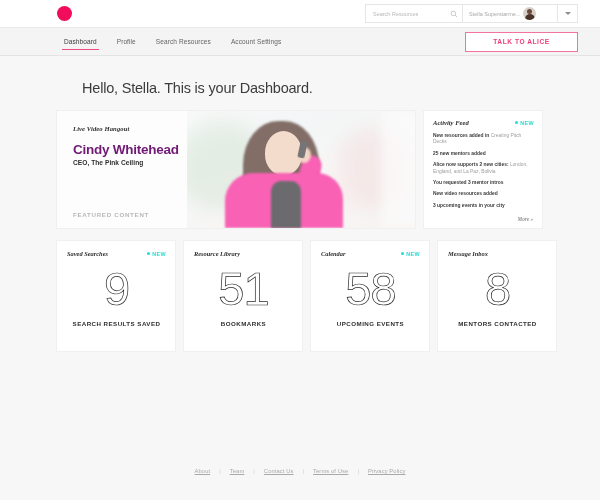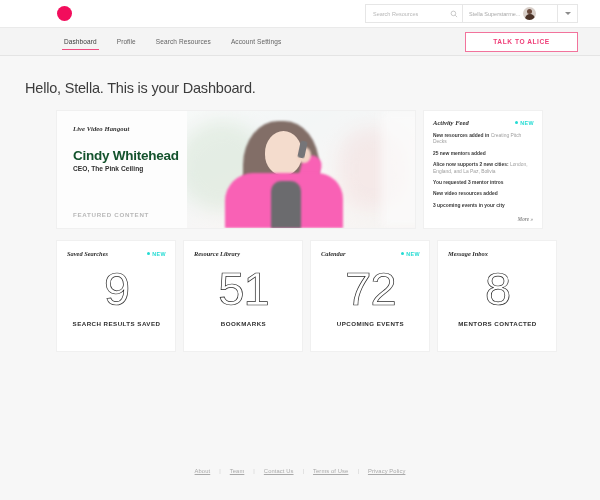--- a/index.html
+++ b/index.html
@@ -87,21 +87,21 @@
     margin-left:auto;margin-right:22px;
     width:113px;height:20px;border:1.2px solid #f2739c;background:#ffffff;
     color:#ef3d77;font-size:6.6px;font-weight:bold;letter-spacing:.55px;
     display:flex;align-items:center;justify-content:center;cursor:pointer;
     box-sizing:border-box;
   }
 
   
   .main{padding:0 0 0 0;}
   .greeting{
-    margin:24px 0 0 25px;font-size:14.5px;color:#3c3c3c;letter-spacing:-.2px;font-weight:400;
+    margin:24px 0 0 82px;font-size:14.5px;color:#3c3c3c;letter-spacing:-.2px;font-weight:400;
   }
 
   .hero-row{display:flex;margin:15px 0 0 57px;}
   .hero{
     width:358px;height:117px;background:#fdfdfd;position:relative;overflow:hidden;
     box-shadow:0 0 0 1px #f0f0f0;
   }
   .hero-photo{
     position:absolute;right:0;top:0;width:228px;height:117px;overflow:hidden;
     background:linear-gradient(155deg,#f4f7f6 0%,#eef2f3 30%,#f7f3f1 65%,#f2efec 100%);
@@ -148,21 +148,21 @@
   }
   .hero-photo .wash{
     position:absolute;inset:0;background:rgba(255,255,255,.30);
   }
   .hero-text{position:absolute;left:16px;top:14px;width:175px;}
   .hero-kicker{
     font-family:"Liberation Serif", serif;font-style:italic;font-weight:bold;
     font-size:6.6px;color:#2f2f2f;letter-spacing:.1px;
   }
   .hero-name{
-    margin-top:16px;font-size:13.5px;font-weight:bold;color:#14532d;letter-spacing:-.25px;
+    margin-top:10px;font-size:13.5px;font-weight:bold;color:#701a75;letter-spacing:-.25px;
   }
   .hero-role{
     margin-top:2px;font-size:6.6px;font-weight:bold;color:#2e2e2e;letter-spacing:.05px;
   }
   .hero-featured{
     position:absolute;left:16px;bottom:10px;font-size:6.2px;color:#b8b8b8;
     letter-spacing:.7px;font-weight:bold;
   }
 
   
@@ -365,21 +365,21 @@
       </div>
 
       <div class="stat">
         <div class="stat-head">
           <span class="stat-title">Calendar</span>
           <span class="new-badge">
             <span class="new-dot"></span>
             <span class="new-text">NEW</span>
           </span>
         </div>
-        <div class="stat-num">72</div>
+        <div class="stat-num">58</div>
         <div class="stat-label">UPCOMING EVENTS</div>
       </div>
 
       <div class="stat">
         <div class="stat-head">
           <span class="stat-title">Message Inbox</span>
         </div>
         <div class="stat-num">8</div>
         <div class="stat-label">MENTORS CONTACTED</div>
       </div>

